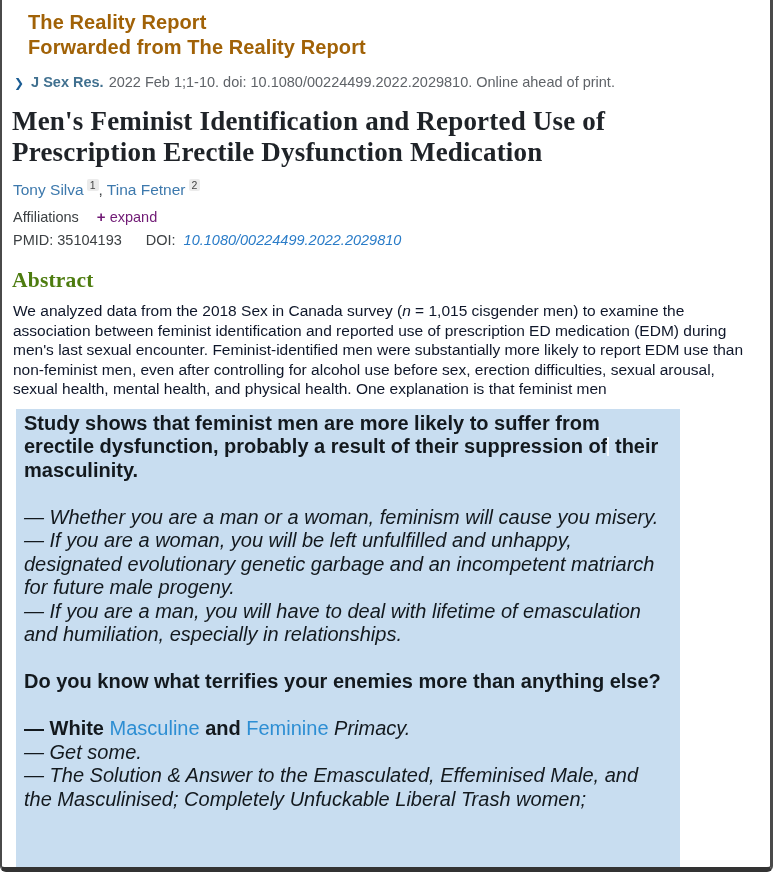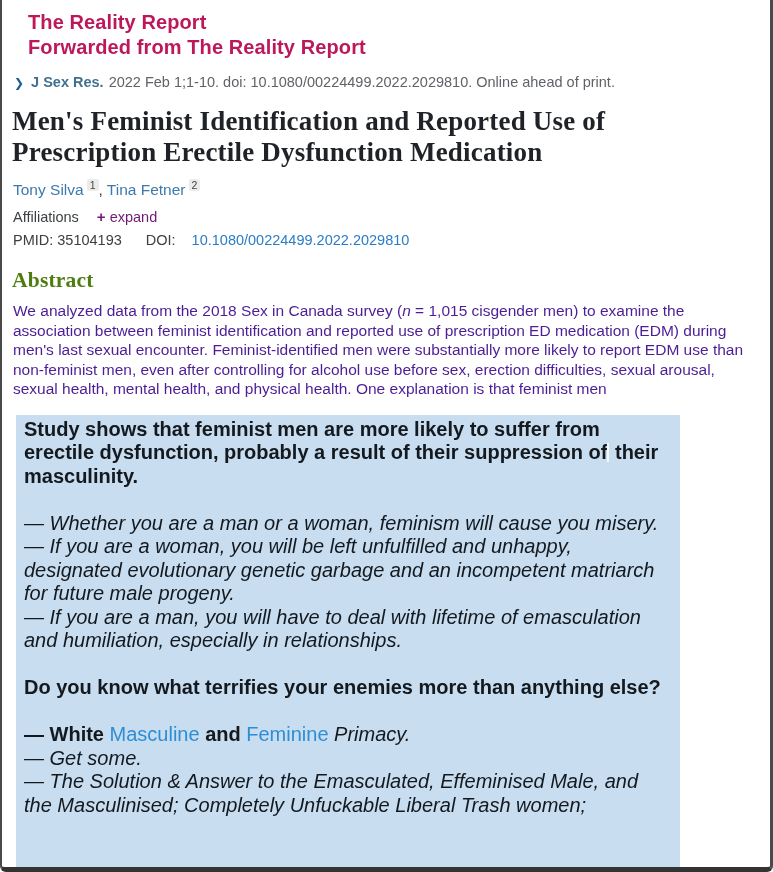--- a/index.html
+++ b/index.html
@@ -18,21 +18,21 @@
     border-bottom: 5px solid #333;
     border-radius: 0 0 6px 6px;
     overflow: hidden;
     position: relative;
   }
   .content { padding: 8px 0 0 0; }
 
   
   .tg-header { padding: 2px 10px 0 26px; }
   .tg-line {
-    color: #be185d;
+    color: #a16207;
     font-weight: 700;
     font-size: 20px;
     line-height: 25px;
     letter-spacing: 0.1px;
   }
 
   
   .citation {
     margin: 13px 10px 0 12px;
     font-size: 14.5px;
@@ -101,36 +101,36 @@
   .meta-row.second { margin-top: 5px; }
   .expand-btn {
     margin-left: 14px;
     cursor: pointer;
     color: #701a75;
     display: inline-block;
   }
   .plus-icon { font-weight: 700; font-size: 15px; margin-right: 4px; }
   .pmid-value { margin-left: 4px; }
   .doi-label { margin-left: 24px; }
-  .doi-link { color: #2a7cc8; text-decoration: none; margin-left: 16px; cursor: pointer; }
+  .doi-link { color: #2a7cc8; text-decoration: none; margin-left: 8px; cursor: pointer; font-style: italic; }
 
   
   .abstract-heading {
     font-family: "Liberation Serif", "DejaVu Serif", serif;
     font-weight: 700;
     font-size: 21.5px;
     color: #4d7c0f;
     margin: 19px 10px 0 10px;
     letter-spacing: 0.2px;
   }
   .abstract-text {
-    margin: 8px 12px 16px 11px;
+    margin: 8px 12px 10px 11px;
     font-size: 15.5px;
     line-height: 19.5px;
-    color: #4c1d95;
+    color: #0f172a;
   }
   .abstract-text .n-italic { font-style: italic; }
 
   
   .commentary {
     margin: 3px 0 0 14px;
     width: 664px;
     min-height: 471px;
     background: #c8ddf0;
     padding: 3px 12px 6px 8px;

